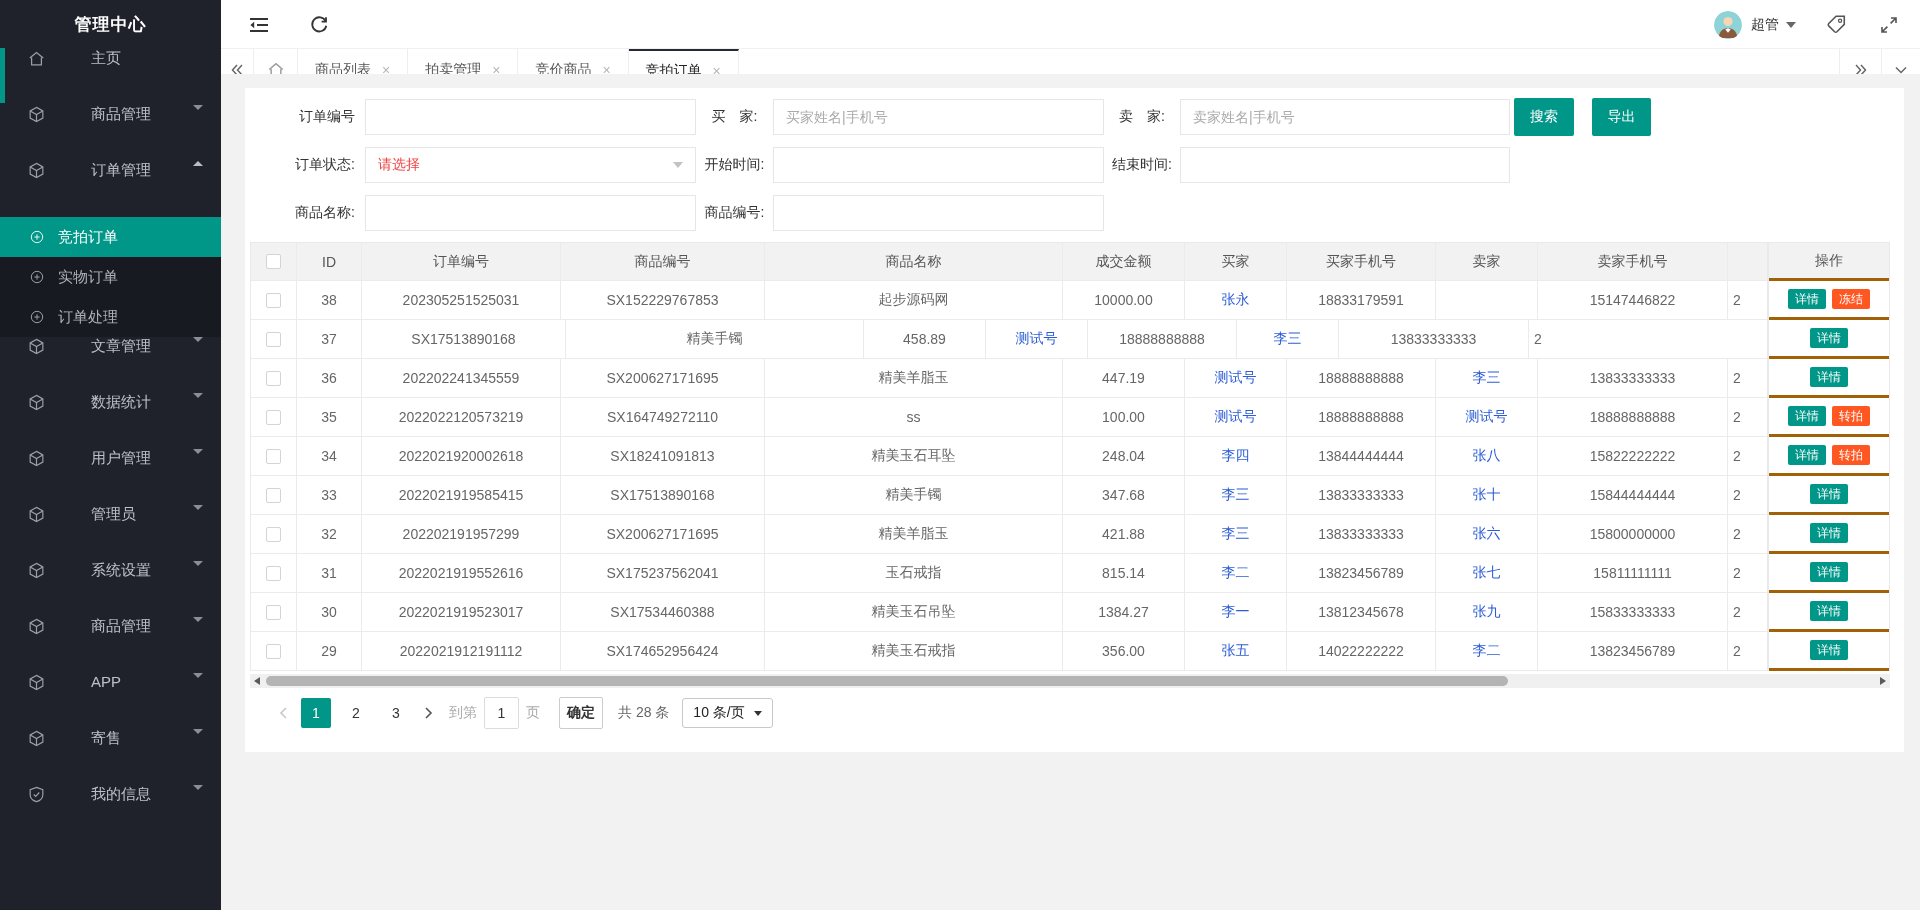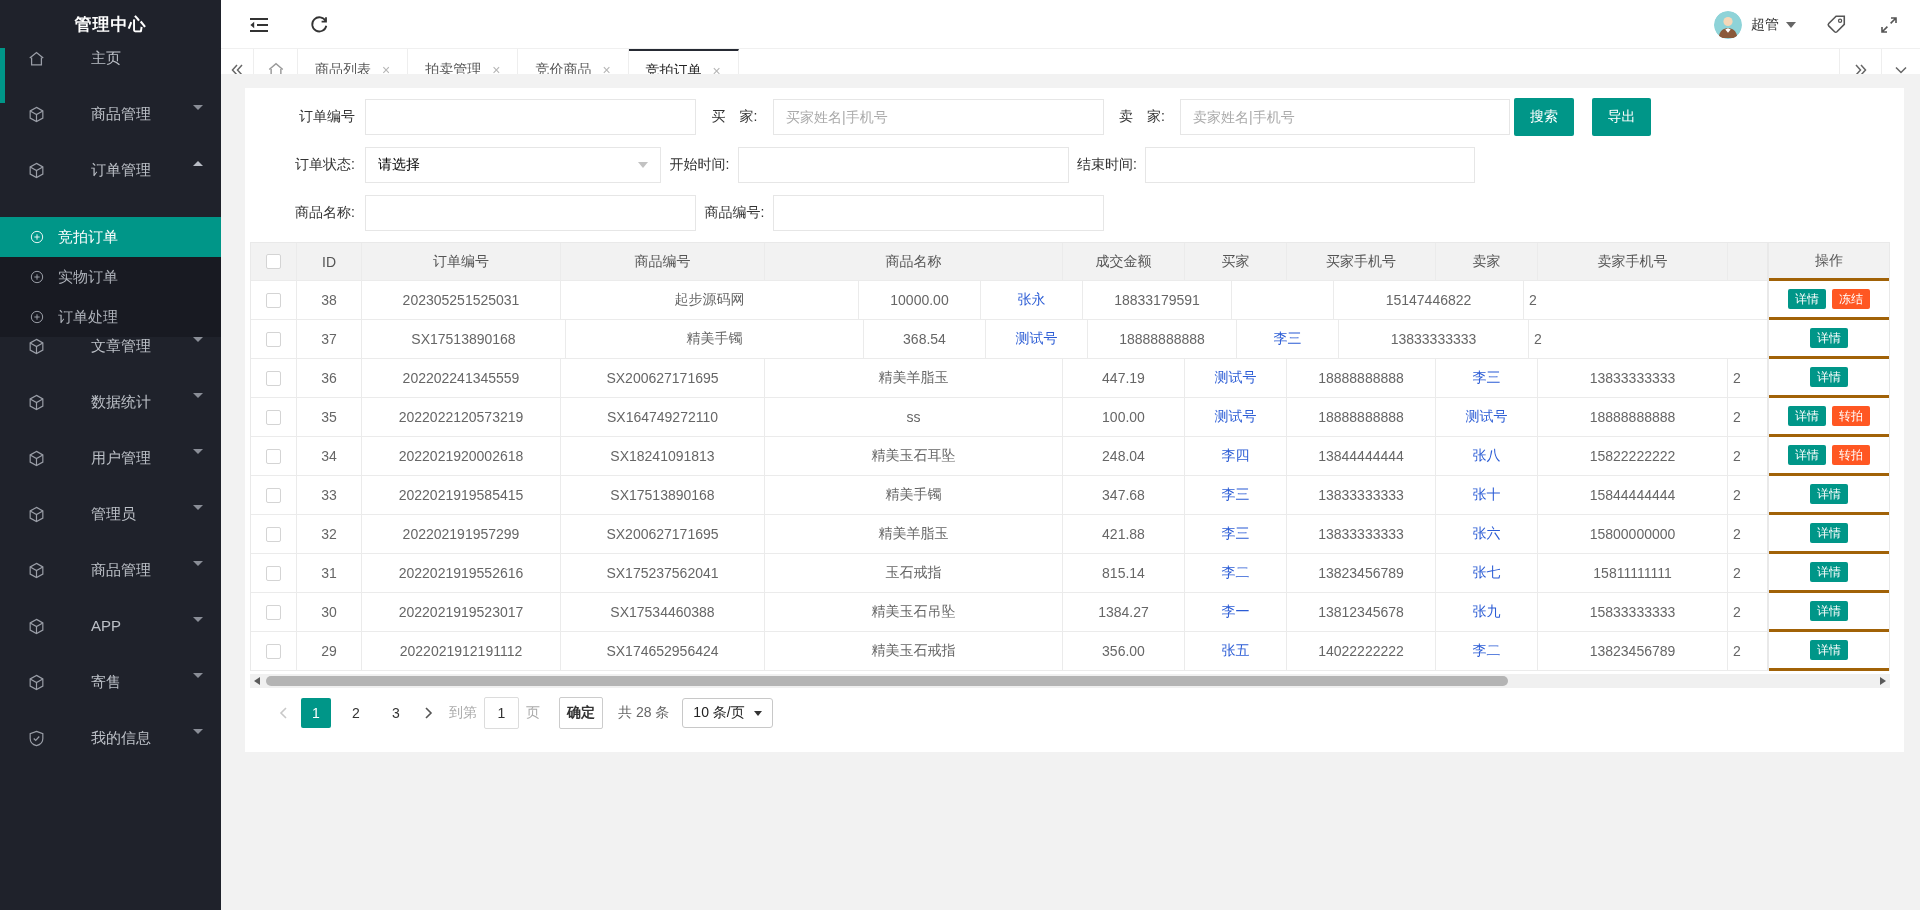--- a/index.html
+++ b/index.html
@@ -51,21 +51,21 @@
 
   
   .filters { padding:10px 0 0 39px; }
   .frow { display:flex; align-items:center; height:37px; margin-bottom:11px; }
   .fl { font-size:14px; color:#333; flex:none; }
   .fl1 { width:71px; text-align:right; margin-right:10px; }
   .fl2 { width:77px; text-align:center; }
   .fl3 { width:76px; text-align:center; }
   .fi { width:331px; height:36px; border:1px solid #e6e6e6; background:#fff; padding:0 12px; font-size:14px; color:#333; outline:none; flex:none; }
   .fi::placeholder { color:#aaa; }
-  .fselect { width:296px; height:36px; border:1px solid #e6e6e6; display:flex; align-items:center; justify-content:space-between; padding:0 12px; font-size:14px; color:#000000; cursor:pointer; flex:none; }
+  .fselect { width:331px; height:36px; border:1px solid #e6e6e6; display:flex; align-items:center; justify-content:space-between; padding:0 12px; font-size:14px; color:#ef4444; cursor:pointer; flex:none; }
   .sel-caret { width:0; height:0; border-left:5px solid transparent; border-right:5px solid transparent; border-top:6px solid #c2c2c2; }
   .btn { height:38px; border:none; color:#fff; font-size:14px; cursor:pointer; border-radius:2px; font-family:inherit; }
   .btn-teal { background:#009688; }
   .btn-search { width:60px; margin-left:4px; }
   .btn-export { width:59px; margin-left:18px; }
 
   
   .tablewrap { position:absolute; left:5px; top:154px; width:1640px; height:430px; }
   #tbl { position:absolute; left:0; top:0; width:1518px; border:1px solid #e9e9e9; border-bottom:none; background:#fff; }
   .t-row { display:flex; height:39px; border-bottom:1px solid #ebebeb; background:#fff; }
@@ -203,20 +203,30 @@
         <span class="sb-caret"></span>
       </div>
       <div class="sb-item">
         <span class="sb-ico">
           <svg viewBox="0 0 24 24">
             <path d="M12 3 L20 7.5 V16.5 L12 21 L4 16.5 V7.5 Z" fill="none" stroke="currentColor" stroke-width="1.5"></path>
             <path d="M4 7.5 L12 12 L20 7.5 M12 12 V21" fill="none" stroke="currentColor" stroke-width="1.5"></path>
           </svg>
         </span>
         <span class="sb-label">管理员</span>
+        <span class="sb-caret"></span>
+      </div>
+      <div class="sb-item">
+        <span class="sb-ico">
+          <svg viewBox="0 0 24 24">
+            <path d="M12 3 L20 7.5 V16.5 L12 21 L4 16.5 V7.5 Z" fill="none" stroke="currentColor" stroke-width="1.5"></path>
+            <path d="M4 7.5 L12 12 L20 7.5 M12 12 V21" fill="none" stroke="currentColor" stroke-width="1.5"></path>
+          </svg>
+        </span>
+        <span class="sb-label">系统设置</span>
         <span class="sb-caret"></span>
       </div>
       <div class="sb-item">
         <span class="sb-ico">
           <svg viewBox="0 0 24 24">
             <path d="M12 3 L20 7.5 V16.5 L12 21 L4 16.5 V7.5 Z" fill="none" stroke="currentColor" stroke-width="1.5"></path>
             <path d="M4 7.5 L12 12 L20 7.5 M12 12 V21" fill="none" stroke="currentColor" stroke-width="1.5"></path>
           </svg>
         </span>
         <span class="sb-label">商品管理</span>
@@ -384,38 +394,39 @@
             <div class="t-cell" style="width: 102px;">卖家</div>
             <div class="t-cell" style="width: 190px;">卖家手机号</div>
             <div class="t-cell" style="width: 39px;"></div>
           </div>
           <div class="t-row">
             <div class="t-cell" style="width: 46px;">
               <span class="cbox"></span>
             </div>
             <div class="t-cell" style="width: 65px;">38</div>
             <div class="t-cell" style="width: 199px;">202305251525031</div>
+            <div class="t-cell" style="width: 204px;">SX152229767853</div>
             <div class="t-cell" style="width: 298px;">起步源码网</div>
             <div class="t-cell" style="width: 122px;">10000.00</div>
             <div class="t-cell" style="width: 102px;">
               <span class="cell-link">张永</span>
             </div>
             <div class="t-cell" style="width: 149px;">18833179591</div>
             <div class="t-cell" style="width: 102px;"></div>
             <div class="t-cell" style="width: 190px;">15147446822</div>
             <div class="t-cell t-clip" style="width: 39px;">2</div>
           </div>
           <div class="t-row">
             <div class="t-cell" style="width: 46px;">
               <span class="cbox"></span>
             </div>
             <div class="t-cell" style="width: 65px;">37</div>
             <div class="t-cell" style="width: 204px;">SX17513890168</div>
             <div class="t-cell" style="width: 298px;">精美手镯</div>
-            <div class="t-cell" style="width: 122px;">368.54</div>
+            <div class="t-cell" style="width: 122px;">458.89</div>
             <div class="t-cell" style="width: 102px;">
               <span class="cell-link">测试号</span>
             </div>
             <div class="t-cell" style="width: 149px;">18888888888</div>
             <div class="t-cell" style="width: 102px;">
               <span class="cell-link">李三</span>
             </div>
             <div class="t-cell" style="width: 190px;">13833333333</div>
             <div class="t-cell t-clip" style="width: 39px;">2</div>
           </div>

